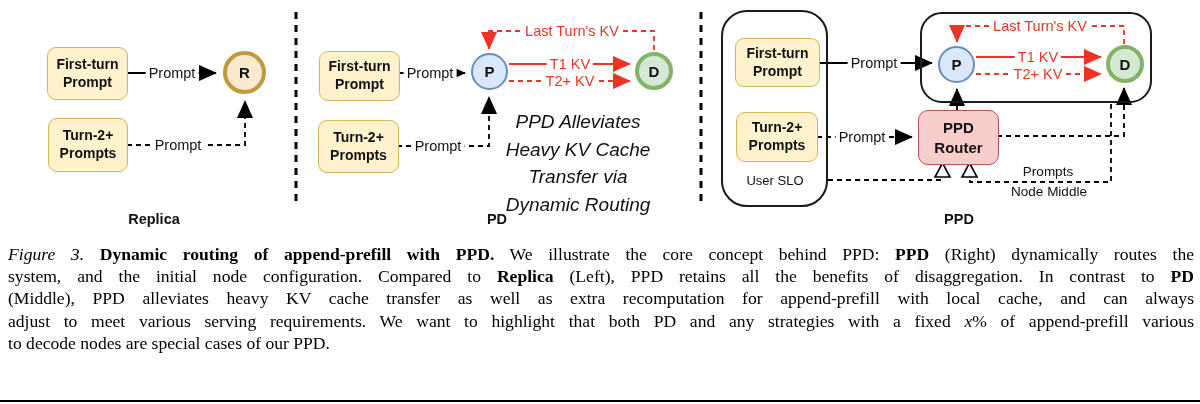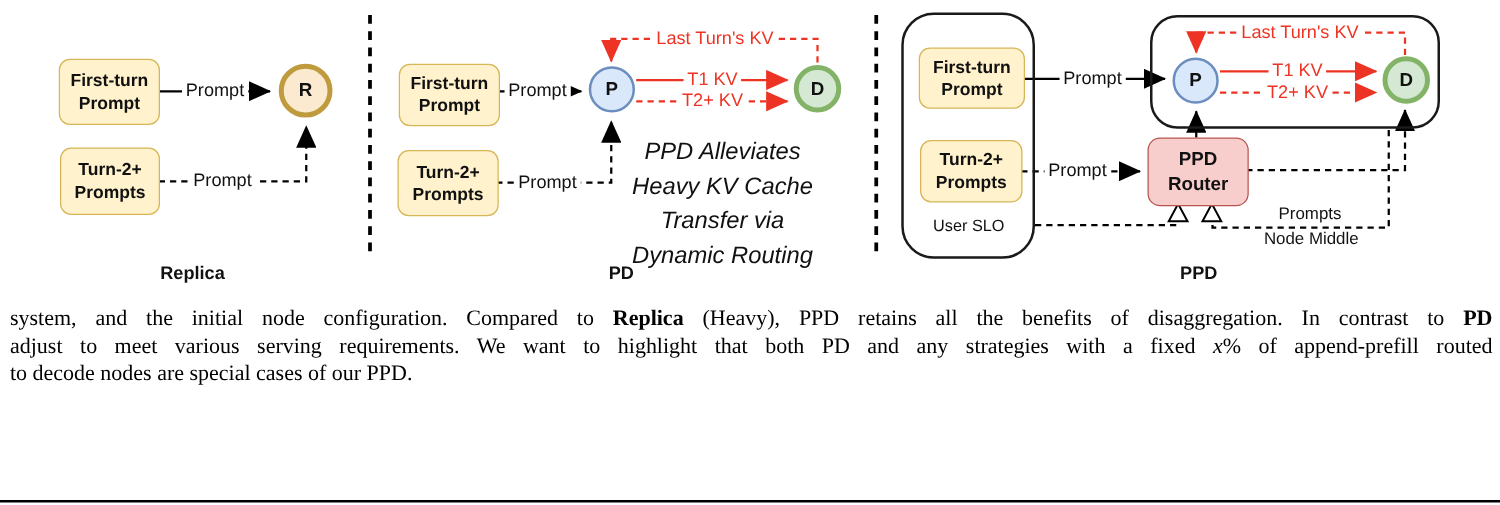--- a/index.html
+++ b/index.html
@@ -123,19 +123,21 @@
     <div class="lbl" style="left:862px;top:137px;">Prompt</div>
     <div class="lbl lbl-red" style="left:1040px;top:26px;">Last Turn's KV</div>
     <div class="lbl lbl-red" style="left:1038px;top:57px;">T1 KV</div>
     <div class="lbl lbl-red" style="left:1038px;top:74px;">T2+ KV</div>
     <div class="smalllbl" style="left:1048px;top:171px;">Prompts</div>
     <div class="smalllbl" style="left:1049px;top:191px;">Node Middle</div>
     <div class="panel-label" style="left:959px;top:211px;">PPD</div>
   </div>
 
   <div class="caption">
-    <div class="cap-line"><span>system, and the initial node configuration. Compared to </span><span class="seg-b">Replica</span><span> (Heavy), PPD retains all the benefits of disaggregation. In contrast to </span><span class="seg-b">PD</span></div>
-    <div class="cap-line"><span>adjust to meet various serving requirements. We want to highlight that both PD and any strategies with a fixed </span><span class="seg-i">x</span><span>% of append-prefill routed</span></div>
+    <div class="cap-line"><span class="seg-i">Figure 3. </span><span class="seg-b">Dynamic routing of append-prefill with PPD.</span><span> We illustrate the core concept behind PPD: </span><span class="seg-b">PPD</span><span> (Right) dynamically routes the</span></div>
+    <div class="cap-line"><span>system, and the initial node configuration. Compared to </span><span class="seg-b">Replica</span><span> (Left), PPD retains all the benefits of disaggregation. In contrast to </span><span class="seg-b">PD</span></div>
+    <div class="cap-line"><span>(Middle), PPD alleviates heavy KV cache transfer as well as extra recomputation for append-prefill with local cache, and can always</span></div>
+    <div class="cap-line"><span>adjust to meet various serving requirements. We want to highlight that both PD and any strategies with a fixed </span><span class="seg-i">x</span><span>% of append-prefill various</span></div>
     <div class="cap-line cap-last"><span>to decode nodes are special cases of our PPD.</span></div>
   </div>
 
   <div class="bottom-rule"></div>
 </div>
 
 </body></html>

